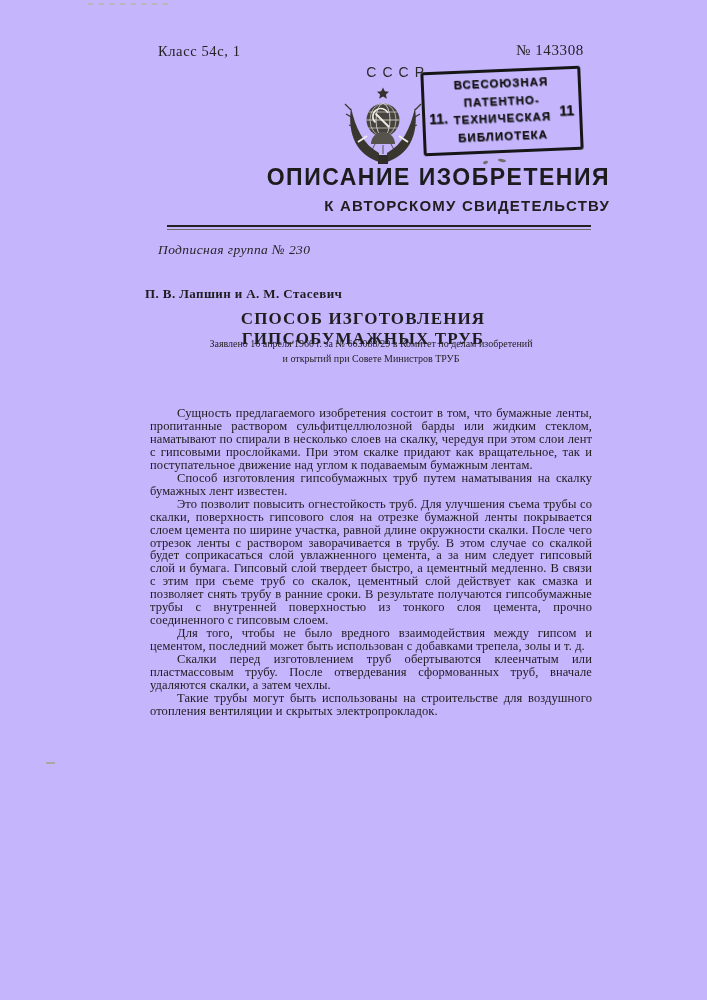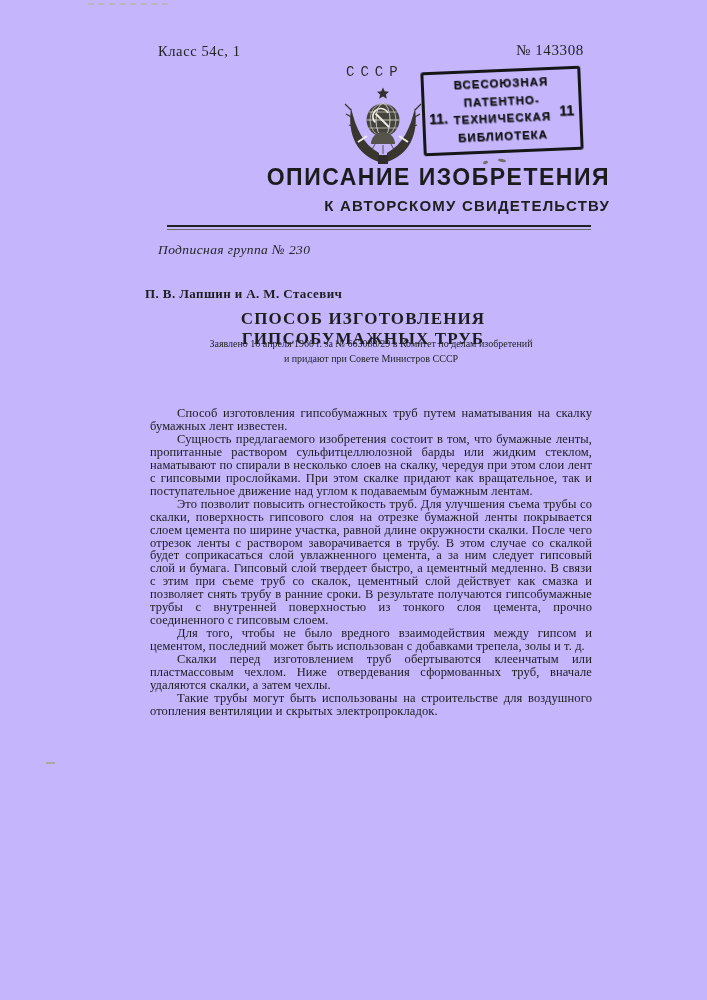--- a/index.html
+++ b/index.html
@@ -26,22 +26,22 @@
   .class-label{
     position:absolute;left:158px;top:43px;
     font-size:14.5px;letter-spacing:.6px;color:#242424;
   }
   .doc-number{
     position:absolute;left:516px;top:42px;
     font-size:15px;letter-spacing:.6px;color:#242424;
   }
   .cccp{
     position:absolute;left:346px;top:64px;width:84px;
-    text-align:left;
-    font-family:Liberation Mono, monospace;
+    text-align:right;
+    font-family:Liberation Sans, sans-serif;
     font-size:14px;letter-spacing:6px;color:#2c2c2c;
   }
   .emblem{position:absolute;left:337px;top:84px;}
 
   
   .stamp{
     position:absolute;left:422px;top:69px;width:160px;height:84px;
     border:3px solid #161616;border-radius:3px;
     transform:rotate(-2.4deg);
     filter:blur(.2px);
@@ -166,25 +166,25 @@
   <div class="sub-title">К АВТОРСКОМУ СВИДЕТЕЛЬСТВУ</div>
   <div class="rule"></div>
 
   <div class="subscription">Подписная группа № 230</div>
 
   <div class="authors">П. В. Лапшин и А. М. Стасевич</div>
   <div class="invention-title">СПОСОБ ИЗГОТОВЛЕНИЯ ГИПСОБУМАЖНЫХ ТРУБ</div>
 
   <div class="filing">
     <div>Заявлено 16 апреля 1960 г. за № 663088/29 в Комитет по делам изобретений</div>
-    <div>и придают при Совете Министров СССР</div>
+    <div>и открытий при Совете Министров ТРУБ</div>
   </div>
 
   <div class="body-text">
+    <p>Сущность предлагаемого изобретения состоит в том, что бумажные ленты, пропитанные раствором сульфитцеллюлозной барды или жидким стеклом, наматывают по спирали в несколько слоев на скалку, чередуя при этом слои лент с гипсовыми прослойками. При этом скалке придают как вращательное, так и поступательное движение над углом к подаваемым бумажным лентам.</p>
     <p>Способ изготовления гипсобумажных труб путем наматывания на скалку бумажных лент известен.</p>
-    <p>Сущность предлагаемого изобретения состоит в том, что бумажные ленты, пропитанные раствором сульфитцеллюлозной барды или жидким стеклом, наматывают по спирали в несколько слоев на скалку, чередуя при этом слои лент с гипсовыми прослойками. При этом скалке придают как вращательное, так и поступательное движение над углом к подаваемым бумажным лентам.</p>
     <p>Это позволит повысить огнестойкость труб. Для улучшения съема трубы со скалки, поверхность гипсового слоя на отрезке бумажной ленты покрывается слоем цемента по ширине участка, равной длине окружности скалки. После чего отрезок ленты с раствором заворачивается в трубу. В этом случае со скалкой будет соприкасаться слой увлажненного цемента, а за ним следует гипсовый слой и бумага. Гипсовый слой твердеет быстро, а цементный медленно. В связи с этим при съеме труб со скалок, цементный слой действует как смазка и позволяет снять трубу в ранние сроки. В результате получаются гипсобумажные трубы с внутренней поверхностью из тонкого слоя цемента, прочно соединенного с гипсовым слоем.</p>
     <p>Для того, чтобы не было вредного взаимодействия между гипсом и цементом, последний может быть использован с добавками трепела, золы и т. д.</p>
-    <p>Скалки перед изготовлением труб обертываются клеенчатым или пластмассовым чехлом. Ниже отвердевания сформованных труб, вначале удаляются скалки, а затем чехлы.</p>
+    <p>Скалки перед изготовлением труб обертываются клеенчатым или пластмассовым трубу. После отвердевания сформованных труб, вначале удаляются скалки, а затем чехлы.</p>
     <p>Такие трубы могут быть использованы на строительстве для воздушного отопления вентиляции и скрытых электропрокладок.</p>
   </div>
 
 </div>
 
 </body></html>

